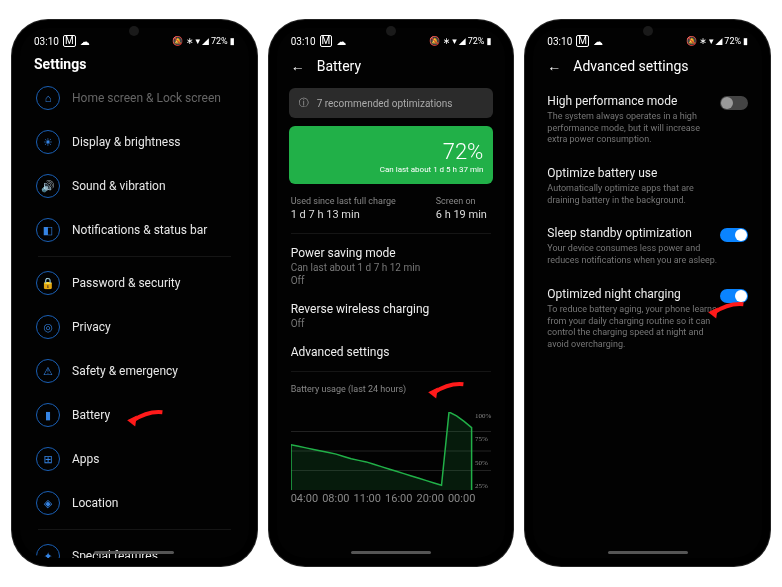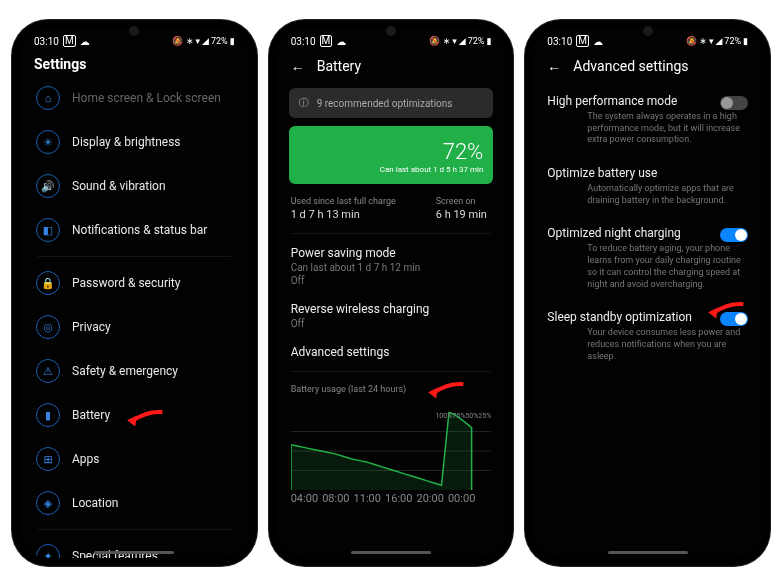--- a/index.html
+++ b/index.html
@@ -107,26 +107,26 @@
     padding:4px 14px 8px; font-size:9px; color:#888;
   }
   .stats .val { color:#ddd; font-size:11px; margin-top:2px; }
   .brow { padding:8px 14px; }
   .brow .t { font-size:12px; color:#eee; }
   .brow .s { font-size:10px; color:#777; margin-top:2px; }
   .chart-wrap { padding:8px 14px 0; }
   .chart-title { font-size:9px; color:#888; margin-bottom:18px; }
   .chart { position:relative; height:78px; }
   .chart svg { width:100%; height:100%; }
-  .ylabels { position:absolute; right:0; top:0; height:100%; display:flex; justify-content:space-between; font-size:7px; color:#888; }
+  .ylabels { position:absolute; right:0; top:0; height:100%; display:flex; flex-direction:column; justify-content:space-between; font-size:7px; color:#888;font-family:Liberation Serif, serif; }
   .xlabels { display:flex; justify-content:space-between; font-size:11px; color:#888; padding:2px 16px 0 0; }
   
   .adv-row { padding:10px 14px; position:relative; }
   .adv-row .t { font-size:12px; color:#eee; }
-  .adv-row .s { font-size:9px; color:#777; margin-top:3px; line-height:1.3; max-width:170px;margin-left:40px;}
+  .adv-row .s { font-size:9px; color:#777; margin-top:3px; line-height:1.3; max-width:170px;}
   .toggle {
     position:absolute; right:14px; top:12px;
     width:28px; height:14px; border-radius:8px;
     background:#444;
   }
   .toggle.on { background:#0a84ff; }
   .toggle::after {
     content:""; position:absolute; width:12px;height:12px; border-radius:50%;
     background:#999; top:1px; left:1px;
   }
@@ -230,21 +230,21 @@
         <span>72%</span>
         <span>▮</span>
       </div>
     </div>
     <div class="header">
       <span class="back-icon">←</span>
       <span>Battery</span>
     </div>
     <div class="opt-banner">
       <span>ⓘ</span>
-      <span>9 recommended optimizations</span>
+      <span>7 recommended optimizations</span>
     </div>
     <div class="batt-card">
       <div class="batt-pct">72%</div>
       <div class="batt-sub">Can last about 1 d 5 h 37 min</div>
     </div>
     <div class="stats">
       <div>
         <div>Used since last full charge</div>
         <div class="val">1 d 7 h 13 min</div>
       </div>
@@ -330,27 +330,27 @@
         <div class="adv-row">
           <div class="t">High performance mode</div>
           <div class="s">The system always operates in a high performance mode, but it will increase extra power consumption.</div>
           <div class="toggle"></div>
         </div>
         <div class="adv-row">
           <div class="t">Optimize battery use</div>
           <div class="s">Automatically optimize apps that are draining battery in the background.</div>
         </div>
         <div class="adv-row">
+          <div class="t">Sleep standby optimization</div>
+          <div class="s">Your device consumes less power and reduces notifications when you are asleep.</div>
+          <div class="toggle on"></div>
+        </div>
+        <div class="adv-row">
           <div class="t">Optimized night charging</div>
           <div class="s">To reduce battery aging, your phone learns from your daily charging routine so it can control the charging speed at night and avoid overcharging.</div>
-          <div class="toggle on"></div>
-        </div>
-        <div class="adv-row">
-          <div class="t">Sleep standby optimization</div>
-          <div class="s">Your device consumes less power and reduces notifications when you are asleep.</div>
           <div class="toggle on"></div>
         </div>
       </div>
     <div class="home-ind"></div>
     <div class="arrow" style="left:172px; top:270px;">
       <svg viewBox="0 0 50 30">
           <path d="M48 4 Q30 2 10 15" stroke="#ff1a1a" stroke-width="5" fill="none"></path>
           <path d="M4 14 L16 8 L14 22 Z" fill="#ff1a1a"></path>
         </svg>
     </div>

